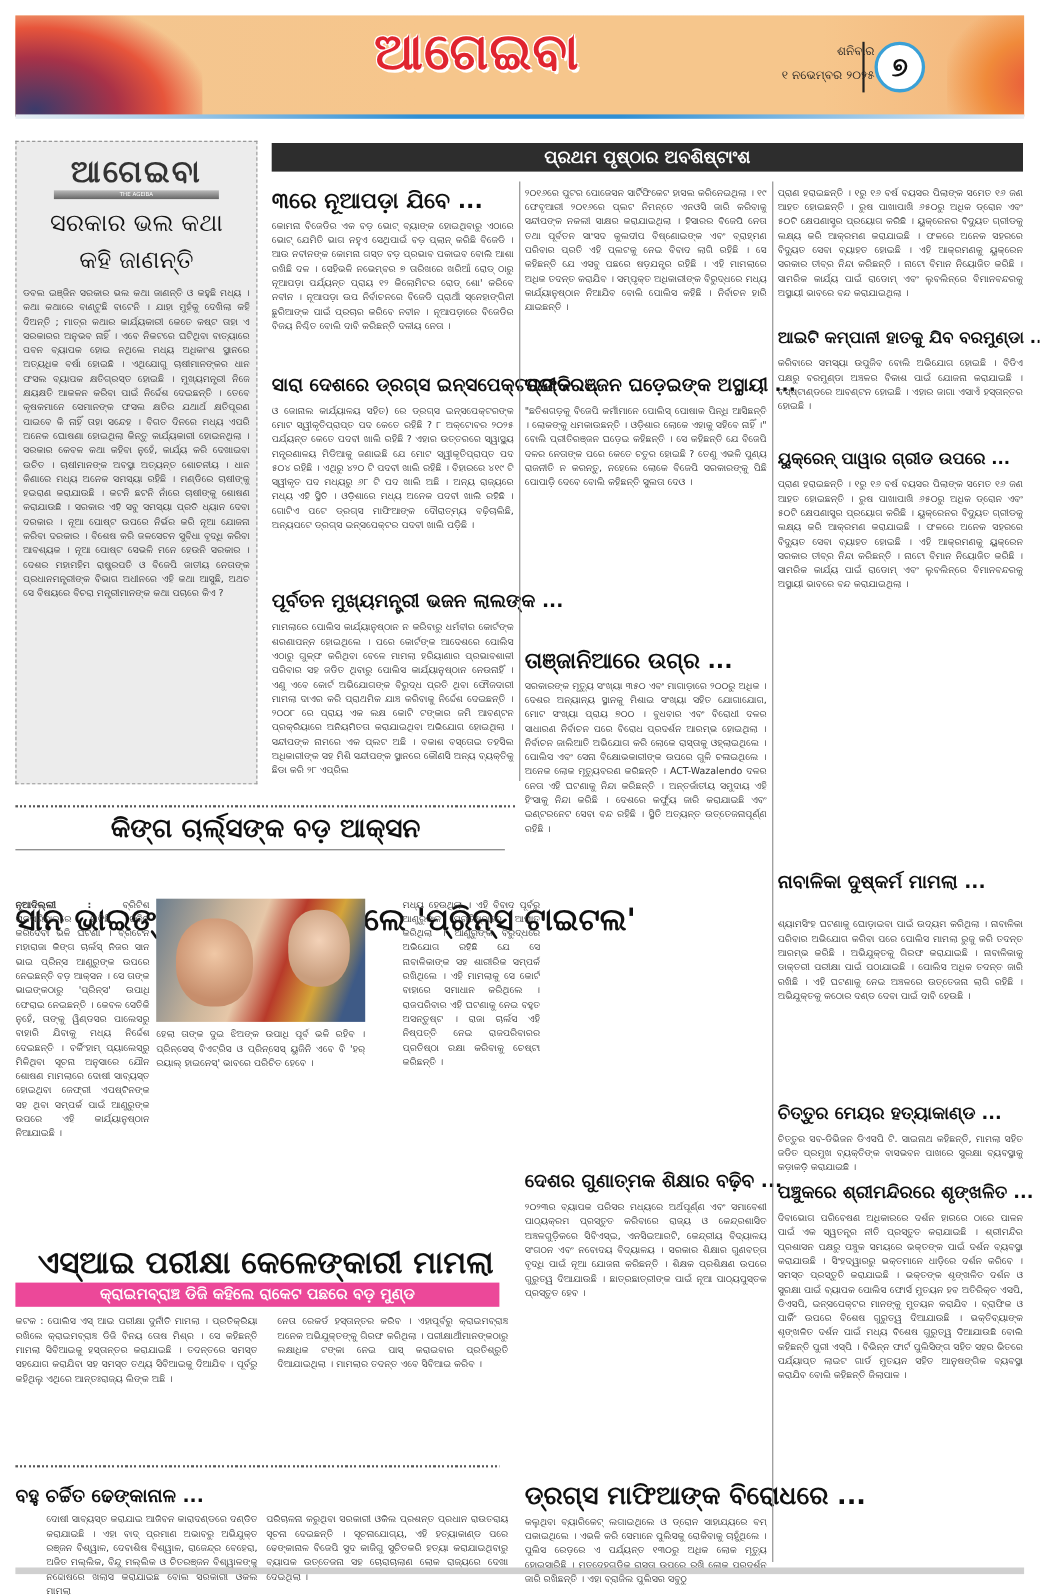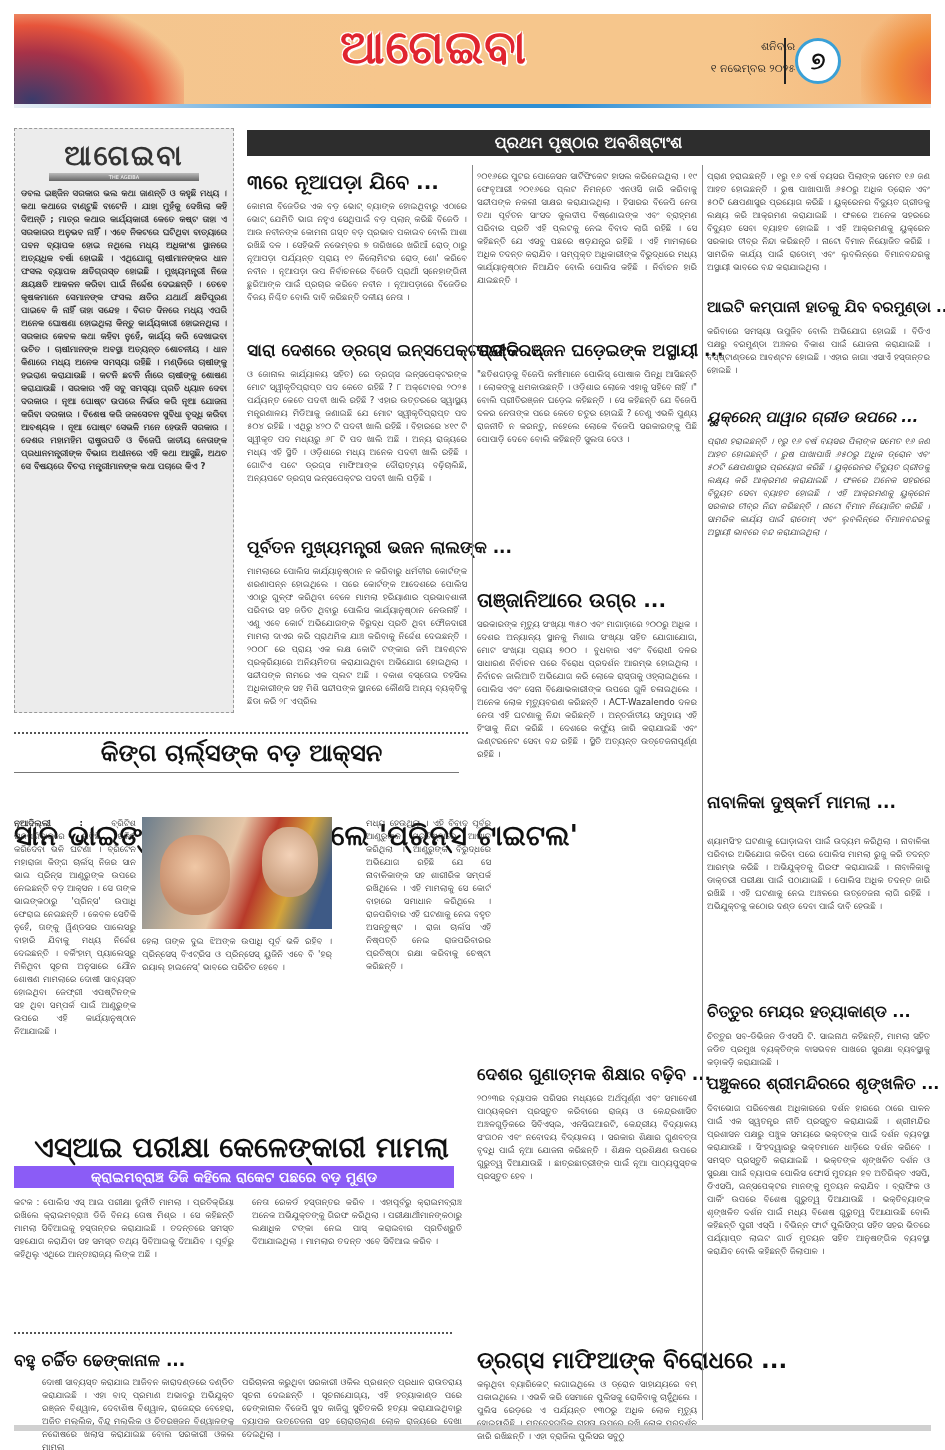--- a/index.html
+++ b/index.html
@@ -35,36 +35,36 @@
   .editorial { position: absolute; left: 14px; top: 128px; width: 220px; height: 585px;
     background: #ececec; border: 1px dashed #999; padding: 6px 6px; }
   .ed-logo { margin: 4px auto 0; text-align: center; font-size: 28px; font-weight: bold; color: #333;
     font-family: "DejaVu Serif", serif; letter-spacing: 2px; }
   .ed-logo-sub { margin: 0 auto; width: 150px; height: 8px; background: linear-gradient(180deg, #bbb, #666);
     font-size: 5px; color: #fff; text-align: center; line-height: 8px; }
   .ed-band { margin: 10px -6px 0; height: 30px; background: #2a2a2a; color: #fff; font-size: 18px;
     font-weight: bold; padding-left: 12px; line-height: 30px; position: relative; }
   .pen-icon { position: absolute; right: 12px; top: -14px; width: 40px; height: 40px; }
   .ed-title { text-align: center; font-size: 22px; line-height: 34px; color: #111; margin-top: 6px; }
-  .ed-body { margin-top: 6px; font-weight: bold; }
+  .ed-body { margin-top: 6px; }
 
   
   .section-band { position: absolute; left: 247px; top: 130px; width: 683px; height: 26px; background: #2d2d2d;
     color: #fff; text-align: center; font-size: 16px; font-weight: bold; line-height: 26px; }
 
   .block { position: absolute; }
 
   .photo { position: absolute; left: 142px; top: 817px; width: 190px; height: 112px;
     background: linear-gradient(110deg, #6b7d8d 0%, #c9b49a 30%, #e6c7a8 45%, #b83a2a 60%, #d4a43a 75%, #3e5a86 90%); }
   .photo-face1 { position: absolute; left: 18px; top: 18px; width: 70px; height: 80px; border-radius: 45%;
     background: radial-gradient(circle at 50% 40%, #f0c8a6, #c78e6c 70%); }
   .photo-face2 { position: absolute; left: 120px; top: 10px; width: 56px; height: 70px; border-radius: 45%;
     background: radial-gradient(circle at 50% 40%, #f3d2b8, #c99e7e 70%); }
 
-  .sub-band { position: absolute; left: 14px; top: 1166px; width: 440px; height: 22px; background: #8b5cf6;
+  .sub-band { position: absolute; left: 14px; top: 1166px; width: 440px; height: 22px; background: #ec4899;
     color: #fff; text-align: center; font-size: 14px; font-weight: bold; line-height: 22px; }
 
   .footer-bar { position: absolute; left: 14px; top: 1425px; width: 917px; height: 6px; background: #d0d0d0; }
 </style>
 </head>
 <body>
 
 <div class="masthead">
   <div class="mast-wave-l"></div>
   <div class="mast-wave-r"></div>
@@ -72,20 +72,24 @@
 <div class="mast-bar"></div>
 <div class="mast-title">ଆଗେଇବା</div>
 <div class="mast-day">ଶନିବାର</div>
 <div class="mast-date">୧ ନଭେମ୍ବର ୨୦୨୫</div>
 <div class="mast-sep"></div>
 <div class="mast-page">୭</div>
 
 <div class="editorial">
   <div class="ed-logo">ଆଗେଇବା</div>
   <div class="ed-logo-sub">THE AGEIBA</div>
+  <div class="ed-title">
+    <div>ସରକାର ଭଲ କଥା</div>
+    <div>କହି ଜାଣନ୍ତି</div>
+  </div>
   <div class="col-text ed-body" style="overflow: hidden;">ଡବଲ ଇଞ୍ଜିନ ସରକାର ଭଲ କଥା ଜାଣନ୍ତି ଓ କହୁଛି ମଧ୍ୟ । କଥା କଥାରେ ବାଣ୍ଟୁଛି ବାଟେନି । ଯାହା ମୁହଁକୁ ଦେଖିଲା କହି ଦିଅନ୍ତି ; ମାତ୍ର କଥାର କାର୍ଯ୍ୟକାରୀ କେତେ କଷ୍ଟ ତାହା ଏ ସରକାରର ଅନୁଭବ ନାହିଁ । ଏବେ ନିକଟରେ ଘଟିଥିବା ବାତ୍ୟାରେ ପବନ ବ୍ୟାପକ ହୋଇ ନଥିଲେ ମଧ୍ୟ ଅଧିକାଂଶ ସ୍ଥାନରେ ଅତ୍ୟଧିକ ବର୍ଷା ହୋଇଛି । ଏଥିଯୋଗୁ ଚାଷୀମାନଙ୍କର ଧାନ ଫସଲ ବ୍ୟାପକ କ୍ଷତିଗ୍ରସ୍ତ ହୋଇଛି । ମୁଖ୍ୟମନ୍ତ୍ରୀ ନିଜେ କ୍ଷୟକ୍ଷତି ଆକଳନ କରିବା ପାଇଁ ନିର୍ଦ୍ଦେଶ ଦେଇଛନ୍ତି । ତେବେ କୃଷକମାନେ ସେମାନଙ୍କ ଫସଲ କ୍ଷତିର ଯଥାର୍ଥ କ୍ଷତିପୂରଣ ପାଇବେ କି ନାହିଁ ତାହା ସନ୍ଦେହ । ବିଗତ ଦିନରେ ମଧ୍ୟ ଏପରି ଅନେକ ଘୋଷଣା ହୋଇଥିଲା କିନ୍ତୁ କାର୍ଯ୍ୟକାରୀ ହୋଇନଥିଲା । ସରକାର କେବଳ କଥା କହିବା ନୁହେଁ, କାର୍ଯ୍ୟ କରି ଦେଖାଇବା ଉଚିତ । ଚାଷୀମାନଙ୍କ ଅବସ୍ଥା ଅତ୍ୟନ୍ତ ଶୋଚନୀୟ । ଧାନ କିଣାରେ ମଧ୍ୟ ଅନେକ ସମସ୍ୟା ରହିଛି । ମଣ୍ଡିରେ ଚାଷୀଙ୍କୁ ହଇରାଣ କରାଯାଉଛି । କଟନି ଛଟନି ନାଁରେ ଚାଷୀଙ୍କୁ ଶୋଷଣ କରାଯାଉଛି । ସରକାର ଏହି ସବୁ ସମସ୍ୟା ପ୍ରତି ଧ୍ୟାନ ଦେବା ଦରକାର । ନୂଆ ପୋଷ୍ଟ ଉପରେ ନିର୍ଭର କରି ନୂଆ ଯୋଜନା କରିବା ଦରକାର । ବିଶେଷ କରି ଜଳସେଚନ ସୁବିଧା ବୃଦ୍ଧି କରିବା ଆବଶ୍ୟକ । ନୂଆ ପୋଷ୍ଟ ସେଭଳି ମନେ ହେଉନି ସରକାର । ଦେଶର ମହାମହିମ ରାଷ୍ଟ୍ରପତି ଓ ବିଜେପି ଜାତୀୟ ନେତାଙ୍କ ପ୍ରଧାନମନ୍ତ୍ରୀଙ୍କ ବିଭାଗ ଅଧୀନରେ ଏହି କଥା ଆସୁଛି, ଅଥଚ ସେ ବିଷୟରେ ବିଚରା ମନ୍ତ୍ରୀମାନଙ୍କ କଥା ପଚାରେ କିଏ ?</div>
 </div>
 
 <div class="section-band">ପ୍ରଥମ ପୃଷ୍ଠାର ଅବଶିଷ୍ଟାଂଶ</div>
 
 <div class="block" style="left:247px; top:170px; width:220px;">
   <div class="headline">୩ରେ ନୂଆପଡ଼ା ଯିବେ ...</div>
   <div class="col-text" style="margin-top: 6px; overflow: hidden;">କୋମନା ବିଜେଡିର ଏକ ବଡ଼ ଭୋଟ୍ ବ୍ୟାଙ୍କ ହୋଇଥିବାରୁ ଏଠାରେ ଭୋଟ୍ ଯେମିତି ଭାଗ ନହୁଏ ସେଥିପାଇଁ ବଡ଼ ପ୍ଲାନ୍ କରିଛି ବିଜେଡି । ଆଉ ନବୀନଙ୍କ କୋମନା ଗସ୍ତ ବଡ଼ ପ୍ରଭାବ ପକାଇବ ବୋଲି ଆଶା ରଖିଛି ଦଳ । ସେହିଭଳି ନଭେମ୍ବର ୭ ତାରିଖରେ ଖରିଆଁ ରୋଡ୍ ଠାରୁ ନୂଆପଡ଼ା ପର୍ଯ୍ୟନ୍ତ ପ୍ରାୟ ୧୨ କିଲୋମିଟର ରୋଡ୍ ଶୋ' କରିବେ ନବୀନ । ନୂଆପଡ଼ା ଉପ ନିର୍ବାଚନରେ ବିଜେଡି ପ୍ରାର୍ଥୀ ସ୍ନେହାଙ୍ଗିନୀ ଛୁରିଆଙ୍କ ପାଇଁ ପ୍ରଚାର କରିବେ ନବୀନ । ନୂଆପଡ଼ାରେ ବିଜେଡିର ବିଜୟ ନିଶ୍ଚିତ ବୋଲି ଦାବି କରିଛନ୍ତି ଦଳୀୟ ନେତା ।</div>
 </div>
 <div class="block" style="left:247px; top:338px; width:220px;">
@@ -121,21 +125,21 @@
 
 <div class="vrule" style="left:702px; top:165px; height:1255px;"></div>
 
 <div class="block" style="left:707px; top:170px; width:223px;">
   <div class="col-text" style="height:110px; overflow:hidden;">ପ୍ରାଣ ହରାଇଛନ୍ତି । ୧ରୁ ୧୬ ବର୍ଷ ବୟସର ପିଲାଙ୍କ ସମେତ ୧୬ ଜଣ ଆହତ ହୋଇଛନ୍ତି । ରୁଷ ପାଖାପାଖି ୬୫୦ରୁ ଅଧିକ ଡ୍ରୋନ ଏବଂ ୫୦ଟି କ୍ଷେପଣାସ୍ତ୍ର ପ୍ରୟୋଗ କରିଛି । ୟୁକ୍ରେନର ବିଦ୍ୟୁତ ଗ୍ରୀଡକୁ ଲକ୍ଷ୍ୟ କରି ଆକ୍ରମଣ କରାଯାଇଛି । ଫଳରେ ଅନେକ ସହରରେ ବିଦ୍ୟୁତ ସେବା ବ୍ୟାହତ ହୋଇଛି । ଏହି ଆକ୍ରମଣକୁ ୟୁକ୍ରେନ ସରକାର ତୀବ୍ର ନିନ୍ଦା କରିଛନ୍ତି । ନାଟୋ ବିମାନ ନିୟୋଜିତ କରିଛି । ସାମରିକ କାର୍ଯ୍ୟ ପାଇଁ ରାଡୋମ୍ ଏବଂ ଲୁବଲିନ୍ରେ ବିମାନବନ୍ଦରକୁ ଅସ୍ଥାୟୀ ଭାବରେ ବନ୍ଦ କରାଯାଇଥିଲା ।</div>
 </div>
 <div class="block" style="left:707px; top:295px; width:223px;">
   <div class="headline" style="font-size:15px;">ଆଇଟି କମ୍ପାନୀ ହାତକୁ ଯିବ ବରମୁଣ୍ଡା ...</div>
   <div class="col-text" style="margin-top: 6px; overflow: hidden;">କରିବାରେ ସମସ୍ୟା ଉପୁଜିବ ବୋଲି ଅଭିଯୋଗ ହୋଇଛି । ବିଡିଏ ପକ୍ଷରୁ ବରମୁଣ୍ଡା ଅଞ୍ଚଳର ବିକାଶ ପାଇଁ ଯୋଜନା କରାଯାଇଛି । ବସ୍ଷ୍ଟାଣ୍ଡରେ ଆବଣ୍ଟନ ହୋଇଛି । ଏହାର ଜାଗା ଏସାଏଁ ହସ୍ତାନ୍ତର ହୋଇଛି ।</div>
 </div>
-<div class="block" style="left:707px; top:405px; width:223px;font-style:italic;">
+<div class="block" style="left:707px; top:405px; width:223px;">
   <div class="headline" style="font-size:15px;">ୟୁକ୍ରେନ୍ ପାୱାର ଗ୍ରୀଡ ଉପରେ ...</div>
   <div class="col-text" style="margin-top: 6px; overflow: hidden;">ପ୍ରାଣ ହରାଇଛନ୍ତି । ୧ରୁ ୧୬ ବର୍ଷ ବୟସର ପିଲାଙ୍କ ସମେତ ୧୬ ଜଣ ଆହତ ହୋଇଛନ୍ତି । ରୁଷ ପାଖାପାଖି ୬୫୦ରୁ ଅଧିକ ଡ୍ରୋନ ଏବଂ ୫୦ଟି କ୍ଷେପଣାସ୍ତ୍ର ପ୍ରୟୋଗ କରିଛି । ୟୁକ୍ରେନର ବିଦ୍ୟୁତ ଗ୍ରୀଡକୁ ଲକ୍ଷ୍ୟ କରି ଆକ୍ରମଣ କରାଯାଇଛି । ଫଳରେ ଅନେକ ସହରରେ ବିଦ୍ୟୁତ ସେବା ବ୍ୟାହତ ହୋଇଛି । ଏହି ଆକ୍ରମଣକୁ ୟୁକ୍ରେନ ସରକାର ତୀବ୍ର ନିନ୍ଦା କରିଛନ୍ତି । ନାଟୋ ବିମାନ ନିୟୋଜିତ କରିଛି । ସାମରିକ କାର୍ଯ୍ୟ ପାଇଁ ରାଡୋମ୍ ଏବଂ ଲୁବଲିନ୍ରେ ବିମାନବନ୍ଦରକୁ ଅସ୍ଥାୟୀ ଭାବରେ ବନ୍ଦ କରାଯାଇଥିଲା ।</div>
 </div>
 <div class="block" style="left:707px; top:790px; width:223px;">
   <div class="headline" style="font-size:17px;">ନାବାଳିକା ଦୁଷ୍କର୍ମ ମାମଲା ...</div>
   <div class="col-text" style="margin-top: 21px; overflow: hidden;">ଶ୍ୟାମସିଂହ ଘଟଣାକୁ ଘୋଡ଼ାଇବା ପାଇଁ ଉଦ୍ୟମ କରିଥିଲା । ନାବାଳିକା ପରିବାର ଅଭିଯୋଗ କରିବା ପରେ ପୋଲିସ ମାମଲା ରୁଜୁ କରି ତଦନ୍ତ ଆରମ୍ଭ କରିଛି । ଅଭିଯୁକ୍ତକୁ ଗିରଫ କରାଯାଇଛି । ନାବାଳିକାକୁ ଡାକ୍ତରୀ ପରୀକ୍ଷା ପାଇଁ ପଠାଯାଇଛି । ପୋଲିସ ଅଧିକ ତଦନ୍ତ ଜାରି ରଖିଛି । ଏହି ଘଟଣାକୁ ନେଇ ଅଞ୍ଚଳରେ ଉତ୍ତେଜନା ଲାଗି ରହିଛି । ଅଭିଯୁକ୍ତକୁ କଠୋର ଦଣ୍ଡ ଦେବା ପାଇଁ ଦାବି ହେଉଛି ।</div>
 </div>
 <div class="block" style="left:707px; top:1000px; width:223px;">
   <div class="headline" style="font-size:16px;">ଚିତ୍ତୁର ମେୟର ହତ୍ୟାକାଣ୍ଡ ...</div>
   <div class="col-text" style="margin-top: 6px; overflow: hidden;">ଚିତ୍ତୁର ସବ-ଡିଭିଜନ ଡିଏସପି ଟି. ସାଇନାଥ କହିଛନ୍ତି, ମାମଲା ସହିତ ଜଡିତ ପ୍ରମୁଖ ବ୍ୟକ୍ତିଙ୍କ ବାସଭବନ ପାଖରେ ସୁରକ୍ଷା ବ୍ୟବସ୍ଥାକୁ କଡ଼ାକଡ଼ି କରାଯାଇଛି ।</div>

